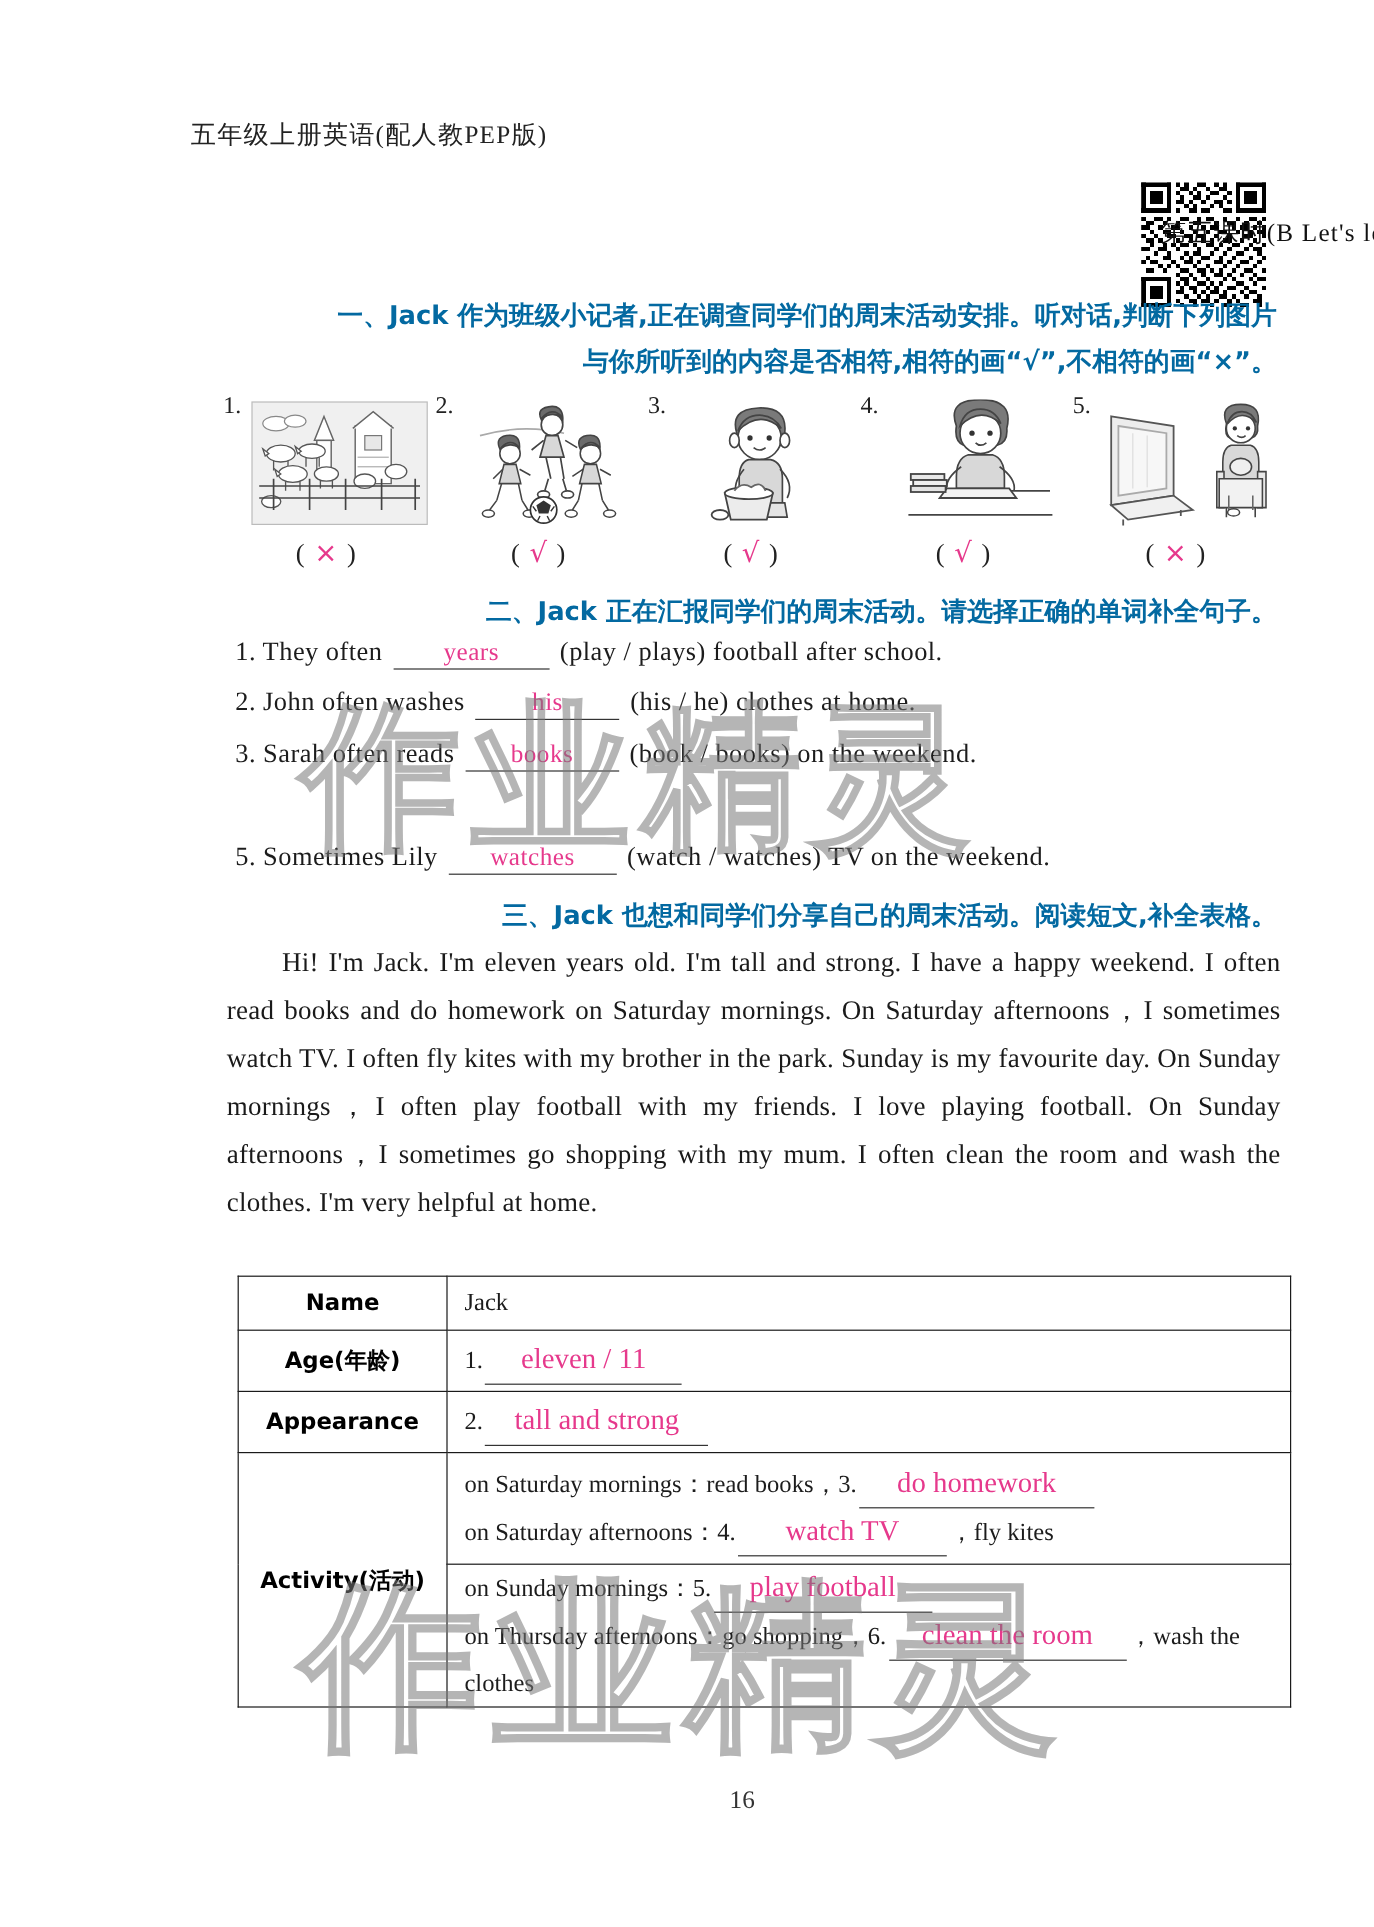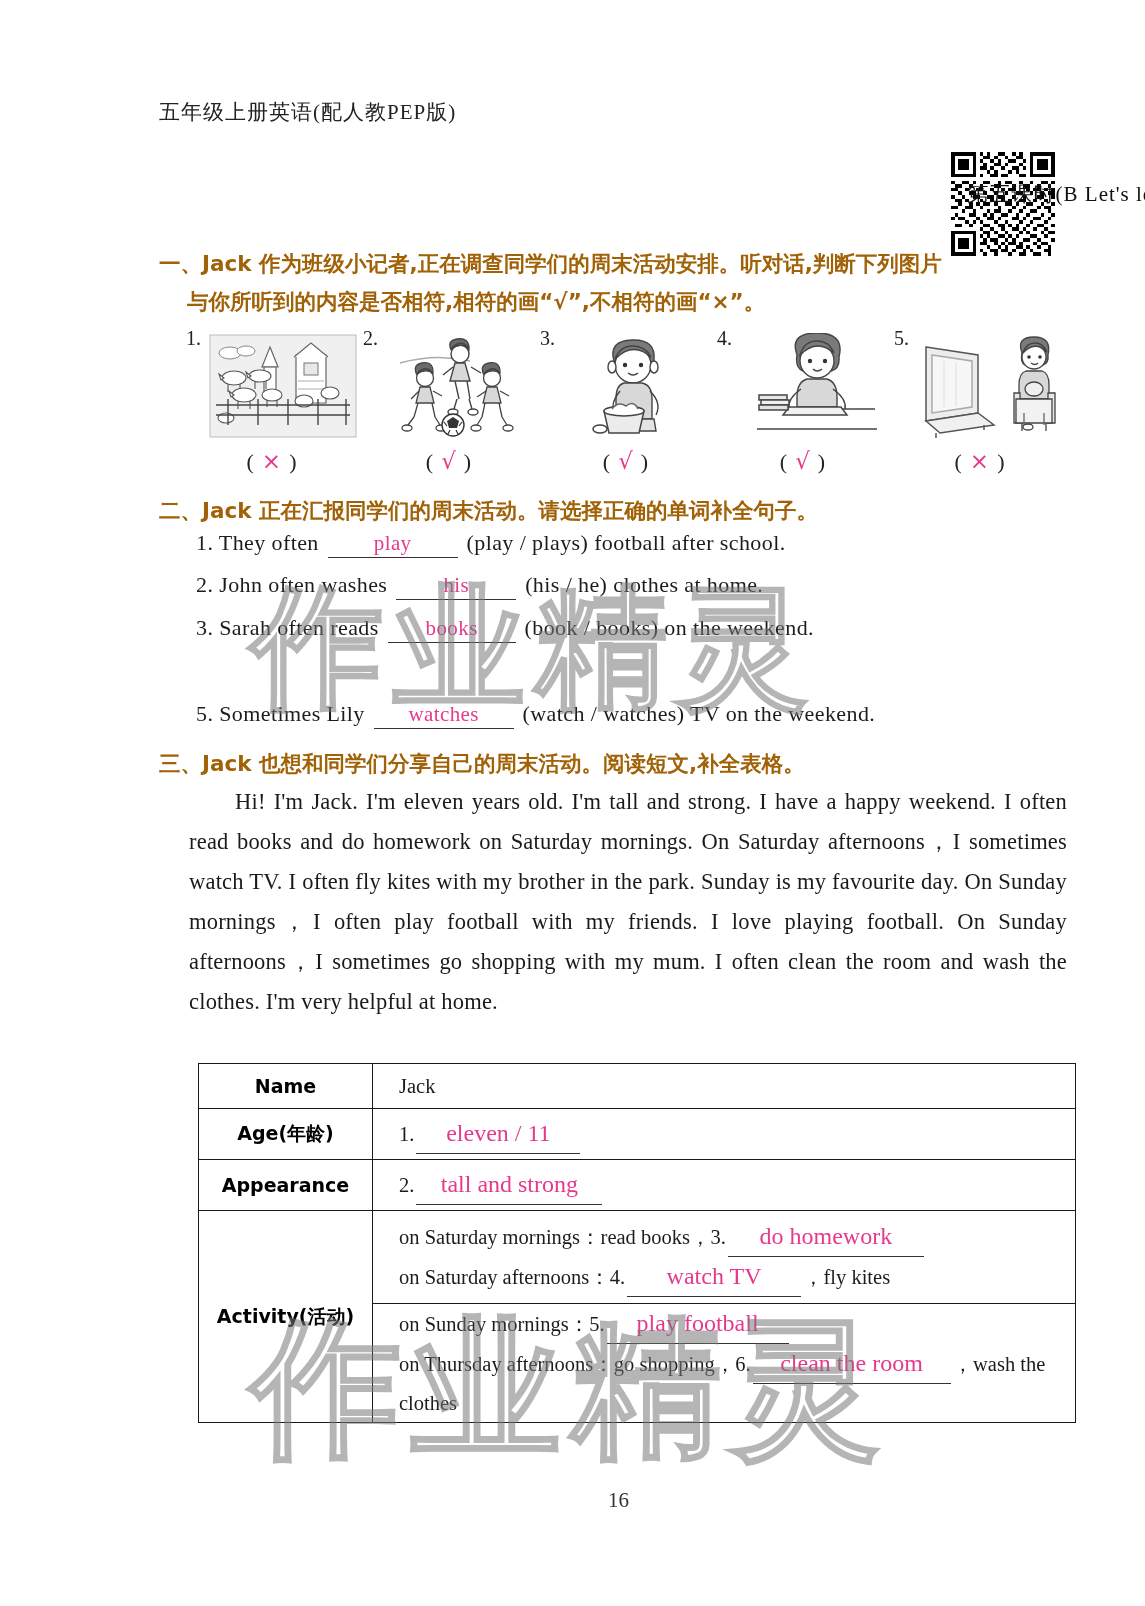--- a/index.html
+++ b/index.html
@@ -56,22 +56,23 @@
   }
   .qr svg { display:block; }
 
   
   .sec-head {
     position: absolute;
     font-family: "DejaVu Sans", "Liberation Sans", sans-serif;
     font-weight: bold;
     font-size: 21.5px;
     letter-spacing: 0px;
-    color: #a16207;
+    color: #0369a1;
     line-height: 38px;
+    text-align: right;
   }
   .sec-head.l1 { left: 113px; top: 245px; width: 905px; }
   .sec-head.l1 .line2 { display:block; padding-left: 28px; }
   .sec-head.l2 { left: 113px; top: 492px; width: 905px; }
   .sec-head.l3 { left: 113px; top: 745px; width: 905px; }
 
   
   .pic-row {
     position: absolute;
     left: 140px;
@@ -180,21 +181,21 @@
   }
   .tbl td.lbl {
     width: 173px;
     text-align: center;
     font-family: "DejaVu Sans", "Liberation Sans", sans-serif;
     font-weight: bold;
     font-size: 19px;
     color: #000;
   }
   .tbl td.val {
-    padding: 0 26px;
+    padding: 0 14px;
     color: #1c1c1c;
   }
   .r-name td { height: 44px; }
   .r-age td  { height: 50px; }
   .r-app td  { height: 50px; }
   .r-act1 td { height: 92px; }
   .r-act2 td { height: 100px; }
   .cellline { line-height: 38px; font-size: 20.5px; white-space: nowrap; }
   .cellline.wrap { white-space: normal; }
   .tblblank {
@@ -685,21 +686,21 @@
     <div class="mark-cell" style="left:708px;">
       <span>(</span><span class="ans">×</span><span>)</span>
     </div>
   </div>
 
   <div class="sec-head l2">二、Jack 正在汇报同学们的周末活动。请选择正确的单词补全句子。</div>
 
   <div class="sent" style="top:530px;">
     <span>1.</span>
     <span>They often</span>
-    <span class="blank w1">play</span>
+    <span class="blank w1">years</span>
     <span>(play / plays) football after school.</span>
   </div>
 
   <div class="sent" style="top:572px;">
     <span>2.</span>
     <span>John often washes</span>
     <span class="blank w2">his</span>
     <span>(his / he) clothes at home.</span>
   </div>
 

